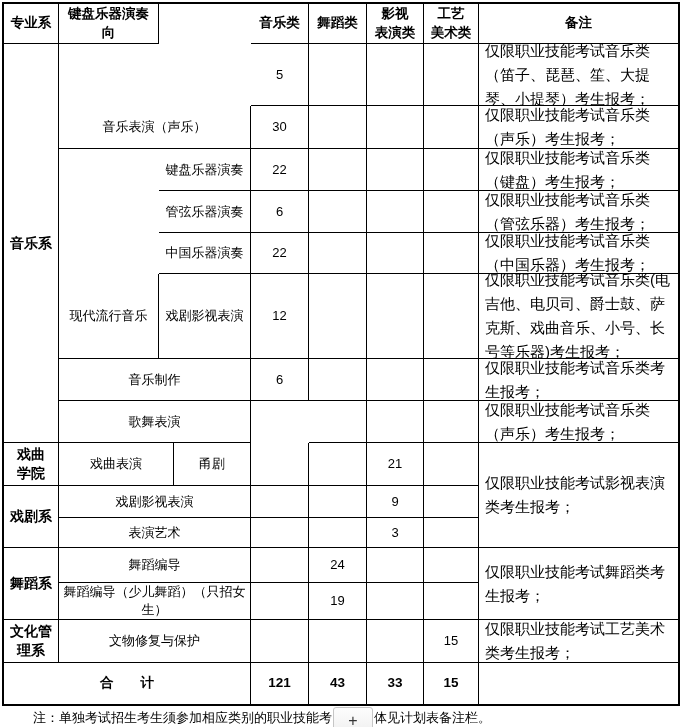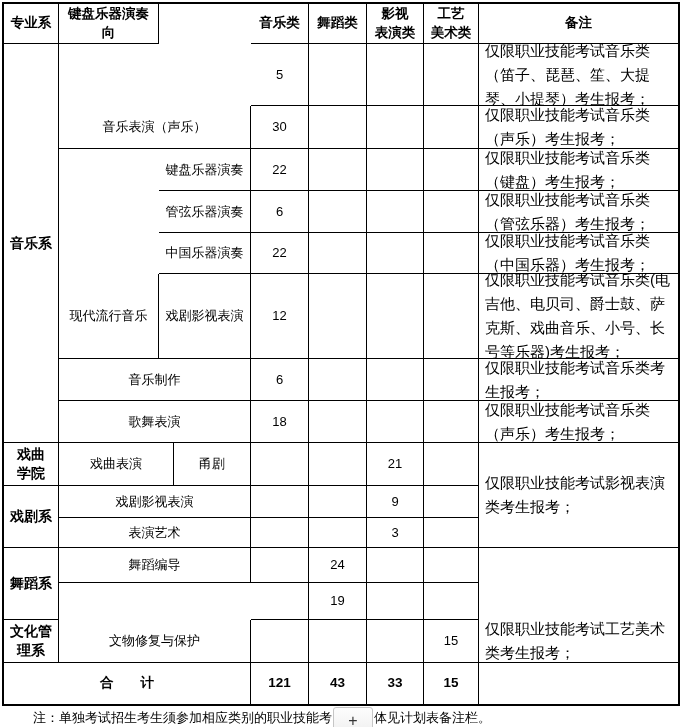--- a/index.html
+++ b/index.html
@@ -94,21 +94,20 @@
   <div class="c rm lc" style="grid-area:7/9/8/10">仅限职业技能考试音乐类(电吉他、电贝司、爵士鼓、萨克斯、戏曲音乐、小号、长号等乐器)考生报考；</div>
 
   <div class="c" style="grid-area:8/2/9/5">音乐制作</div>
   <div class="c" style="grid-area:8/5/9/6">6</div>
   <div class="c" style="grid-area:8/6/9/7"></div>
   <div class="c" style="grid-area:8/7/9/8"></div>
   <div class="c" style="grid-area:8/8/9/9"></div>
   <div class="c rm lc" style="grid-area:8/9/9/10">仅限职业技能考试音乐类考生报考；</div>
 
   <div class="c" style="grid-area:9/2/10/5">歌舞表演</div>
-  <div class="c" style="grid-area:9/5/10/6">18</div>
   <div class="c" style="grid-area:9/6/10/7"></div>
   <div class="c" style="grid-area:9/7/10/8"></div>
   <div class="c" style="grid-area:9/8/10/9"></div>
   <div class="c rm lc" style="grid-area:9/9/10/10">仅限职业技能考试音乐类（声乐）考生报考；</div>
 
   <div class="c" style="grid-area:10/2/11/4">戏曲表演</div>
   <div class="c" style="grid-area:10/4/11/5">甬剧</div>
   <div class="c" style="grid-area:10/5/11/6"></div>
   <div class="c" style="grid-area:10/6/11/7"></div>
   <div class="c" style="grid-area:10/7/11/8">21</div>
@@ -125,21 +124,23 @@
   <div class="c" style="grid-area:12/5/13/6"></div>
   <div class="c" style="grid-area:12/6/13/7"></div>
   <div class="c" style="grid-area:12/7/13/8">3</div>
   <div class="c" style="grid-area:12/8/13/9"></div>
 
   <div class="c" style="grid-area:13/2/14/5">舞蹈编导</div>
   <div class="c" style="grid-area:13/5/14/6"></div>
   <div class="c" style="grid-area:13/6/14/7">24</div>
   <div class="c" style="grid-area:13/7/14/8"></div>
   <div class="c" style="grid-area:13/8/14/9"></div>
+  <div class="c rm lc" style="grid-area:13/9/15/10">仅限职业技能考试舞蹈类考生报考；</div>
 
+  <div class="c" style="grid-area:14/2/15/5">舞蹈编导（少儿舞蹈）（只招女生）</div>
   <div class="c" style="grid-area:14/5/15/6"></div>
   <div class="c" style="grid-area:14/6/15/7">19</div>
   <div class="c" style="grid-area:14/7/15/8"></div>
   <div class="c" style="grid-area:14/8/15/9"></div>
 
   <div class="c" style="grid-area:15/2/16/5">文物修复与保护</div>
   <div class="c" style="grid-area:15/5/16/6"></div>
   <div class="c" style="grid-area:15/6/16/7"></div>
   <div class="c" style="grid-area:15/7/16/8"></div>
   <div class="c" style="grid-area:15/8/16/9">15</div>

